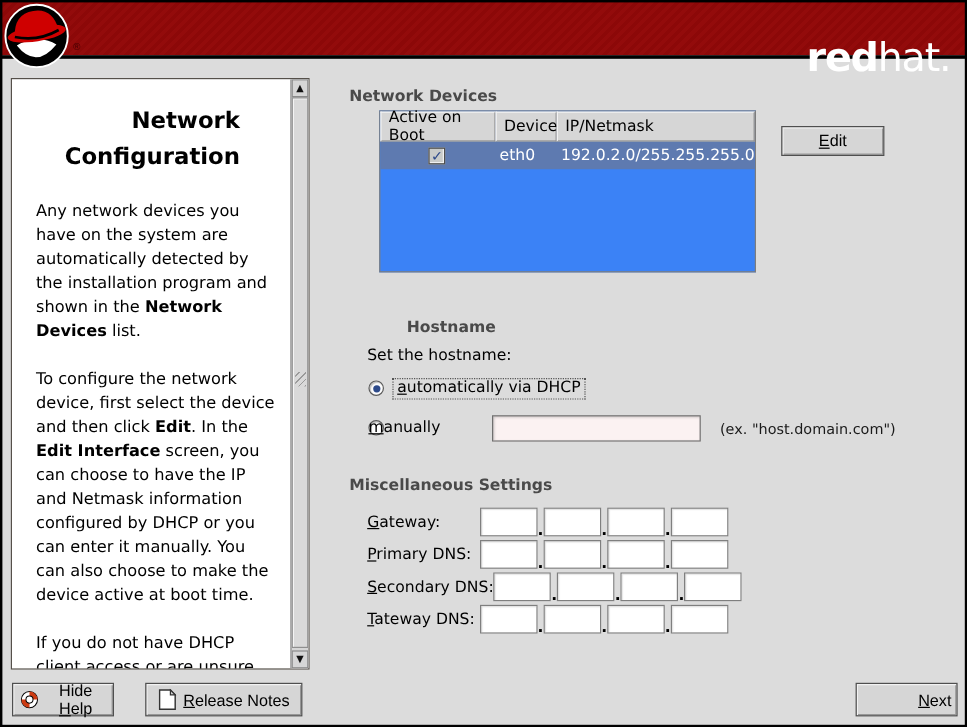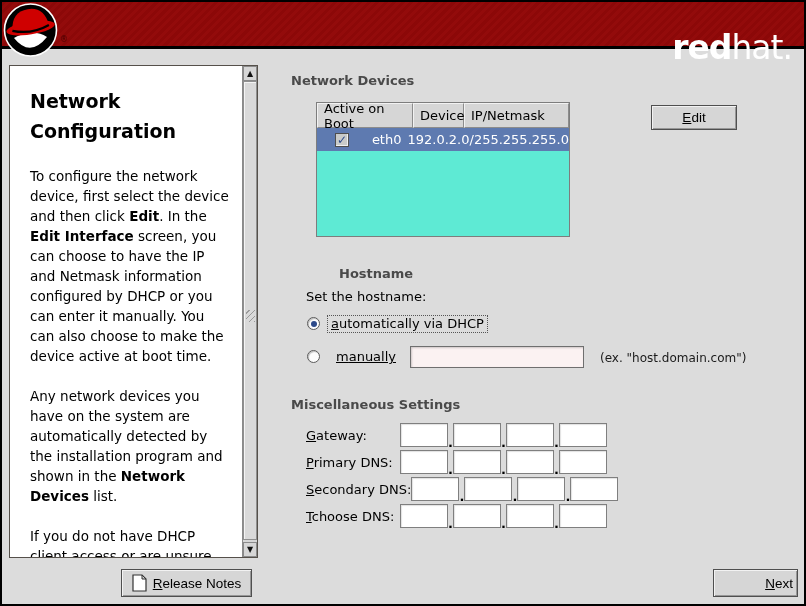--- a/index.html
+++ b/index.html
@@ -26,41 +26,41 @@
   .brand .l{font-weight:normal;}
   .logo{position:absolute;left:3px;top:2px;width:55px;height:55px;z-index:6;}
   .regmark{position:absolute;left:60px;top:35px;color:#450000;font-size:8px;z-index:6;}
 
   
   .help-panel{
     position:absolute;left:9px;top:65px;width:249px;height:493px;
     background:#fff;border:1px solid #55504a;overflow:hidden;
   }
   .help-text{position:absolute;left:12px;top:20px;width:208px;}
-  .help-title{font-size:19px;font-weight:bold;line-height:30px;width:170px;margin:0 0 20px 8px;}
+  .help-title{font-size:19px;font-weight:bold;line-height:30px;width:170px;margin:0 0 20px 8px;text-align:right;}
   .help-p{font-size:13.5px;line-height:20px;margin:0 0 20px 8px;}
   .help-p .bold{font-weight:bold;}
   
   .vscroll{position:absolute;top:0;right:0;width:15px;height:491px;background:#d6d6d6;border-left:1px solid #8a8a8a;}
   .sb-btn{position:absolute;left:0;width:14px;height:15px;background:#d6d6d6;border:1px solid #8a8a8a;
           display:flex;align-items:center;justify-content:center;font-size:8px;color:#111;}
   .sb-up{top:0;}
   .sb-down{bottom:0;}
   .sb-thumb{position:absolute;left:0;top:15px;width:14px;height:459px;background:#d9d9d9;
             border:1px solid #8f8f8f;box-shadow:inset 1px 1px 0 #f4f4f4;}
   .sb-grip{position:absolute;left:2px;top:228px;width:9px;height:12px;
            background:repeating-linear-gradient(135deg,transparent 0 2px,#9a9a9a 2px 3px,transparent 3px 4px);}
 
   
   .sec-title{position:absolute;font-weight:bold;color:#4a4a4a;font-size:13px;}
   .plain-label{position:absolute;font-size:13px;color:#000;}
   .u{text-decoration:underline;}
 
   
-  .dev-table{position:absolute;left:316px;top:102px;width:254px;height:135px;background:#5eead4;border:1px solid #7d7d7d;}
+  .dev-table{position:absolute;left:316px;top:92px;width:314px;height:135px;background:#3b82f6;border:1px solid #7d7d7d;}
   .thead{display:flex;height:25px;}
   .th{
     background:#d6d6d6;border:1px solid #8c8c8c;border-left-color:#f2f2f2;border-top-color:#f2f2f2;
     font-size:13px;display:flex;align-items:center;padding-left:6px;
   }
   .th1{width:96px;}.th2{width:51px;}.th3{flex:1;}
   .trow{display:flex;height:23px;background:#5e7ab0;color:#fff;align-items:center;font-size:13px;}
   .td1{width:96px;display:flex;justify-content:center;}
   .td2{width:51px;padding-left:5px;}
   .td3{flex:1;padding-left:6px;text-align:center;}
@@ -127,22 +127,22 @@
       <path d="M9 26 Q 11 7 27.5 7 Q 44 7 46 26 Z" fill="#cf0000"></path>
       <ellipse cx="27.5" cy="26" rx="24.5" ry="6.5" fill="#cf0000"></ellipse>
       <path d="M9 26 Q 27.5 33 46 26" stroke="#000" stroke-width="2.2" fill="none"></path>
     </g>
   </svg>
   <div class="regmark">®</div>
 
   <div class="help-panel">
     <div class="help-text">
       <div class="help-title">Network Configuration</div>
+      <p class="help-p"><span>Any network devices you have on the system are automatically detected by the installation program and shown in the </span><span class="bold">Network Devices</span><span> list.</span></p>
       <p class="help-p"><span>To configure the network device, first select the device and then click </span><span class="bold">Edit</span><span>. In the </span><span class="bold">Edit Interface</span><span> screen, you can choose to have the IP and Netmask information configured by DHCP or you can enter it manually. You can also choose to make the device active at boot time.</span></p>
-      <p class="help-p"><span>Any network devices you have on the system are automatically detected by the installation program and shown in the </span><span class="bold">Network Devices</span><span> list.</span></p>
       <p class="help-p"><span>If you do not have DHCP client access or are unsure as to what this information is, please contact your Network Administrator.</span></p>
     </div>
     <div class="vscroll">
       <div class="sb-btn sb-up">▲</div>
       <div class="sb-thumb">
         <div class="sb-grip"></div>
       </div>
       <div class="sb-btn sb-down">▼</div>
     </div>
   </div>
@@ -171,21 +171,21 @@
   <div class="sec-title" style="left:291px;top:266px;margin-left:48px;">Hostname</div>
   <div class="plain-label" style="left:306px;top:289px;">Set the hostname:</div>
 
   <div class="radio" style="left:307px;top:317px;">
     <div class="dot"></div>
   </div>
   <div class="radio-label" style="left:331px;top:316px;"><span class="focus-rect"><span class="u">a</span><span>utomatically via DHCP</span></span>
   </div>
 
   <div class="radio" style="left:307px;top:350px;"></div>
-  <div class="radio-label" style="left:336px;top:349px;text-decoration:underline;"><span class="u">m</span><span>anually</span>
+  <div class="radio-label" style="left:307px;top:349px;"><span class="u">m</span><span>anually</span>
   </div>
   <input class="host-input" value="" style="">
   <div class="hint">(ex. "host.domain.com")</div>
 
   <div class="sec-title" style="left:291px;top:397px;">Miscellaneous Settings</div>
 
   <div class="ip-row" style="top:422px;">
     <span class="lbl"><span class="u">G</span><span>ateway:</span></span>
     <input class="octet" style="">
       <span class="sep">.</span>
@@ -212,30 +212,39 @@
     <input class="octet" style="">
       <span class="sep">.</span>
     <input class="octet" style="">
       <span class="sep">.</span>
     <input class="octet" style="">
       <span class="sep">.</span>
     <input class="octet" style="">
   </div>
 
   <div class="ip-row" style="top:503px;">
-    <span class="lbl"><span class="u">T</span><span>choose DNS:</span></span>
-    <input class="octet" style="">
-      <span class="sep">.</span>
-    <input class="octet" style="">
-      <span class="sep">.</span>
-    <input class="octet" style="">
-      <span class="sep">.</span>
-    <input class="octet" style="">
-  </div>
-
+    <span class="lbl"><span class="u">T</span><span>ateway DNS:</span></span>
+    <input class="octet" style="">
+      <span class="sep">.</span>
+    <input class="octet" style="">
+      <span class="sep">.</span>
+    <input class="octet" style="">
+      <span class="sep">.</span>
+    <input class="octet" style="">
+  </div>
+
+  <button class="btn btn-hide-help">
+    <svg class="icon-svg" width="18" height="18" viewBox="0 0 18 18">
+      <circle cx="9" cy="9" r="8" fill="#fff" stroke="#000" stroke-width="1"></circle>
+      <path d="M9 1 A8 8 0 0 1 17 9 L12.5 9 A3.5 3.5 0 0 0 9 5.5 Z" fill="#cc3a12"></path>
+      <path d="M9 17 A8 8 0 0 1 1 9 L5.5 9 A3.5 3.5 0 0 0 9 12.5 Z" fill="#cc3a12"></path>
+      <circle cx="9" cy="9" r="3.5" fill="#fff" stroke="#000" stroke-width="1"></circle>
+    </svg>
+    <span><span>Hide </span><span class="u">H</span><span>elp</span></span>
+  </button>
 
   <button class="btn btn-release">
     <svg class="icon-svg" width="15" height="18" viewBox="0 0 15 18">
       <path d="M1 1 L10 1 L14 5 L14 17 L1 17 Z" fill="#fff" stroke="#333" stroke-width="1.2"></path>
       <path d="M10 1 L10 5 L14 5 Z" fill="#cfcfcf" stroke="#333" stroke-width="1"></path>
     </svg>
     <span><span class="u">R</span><span>elease Notes</span></span>
   </button>
 
   <button class="btn btn-back">

